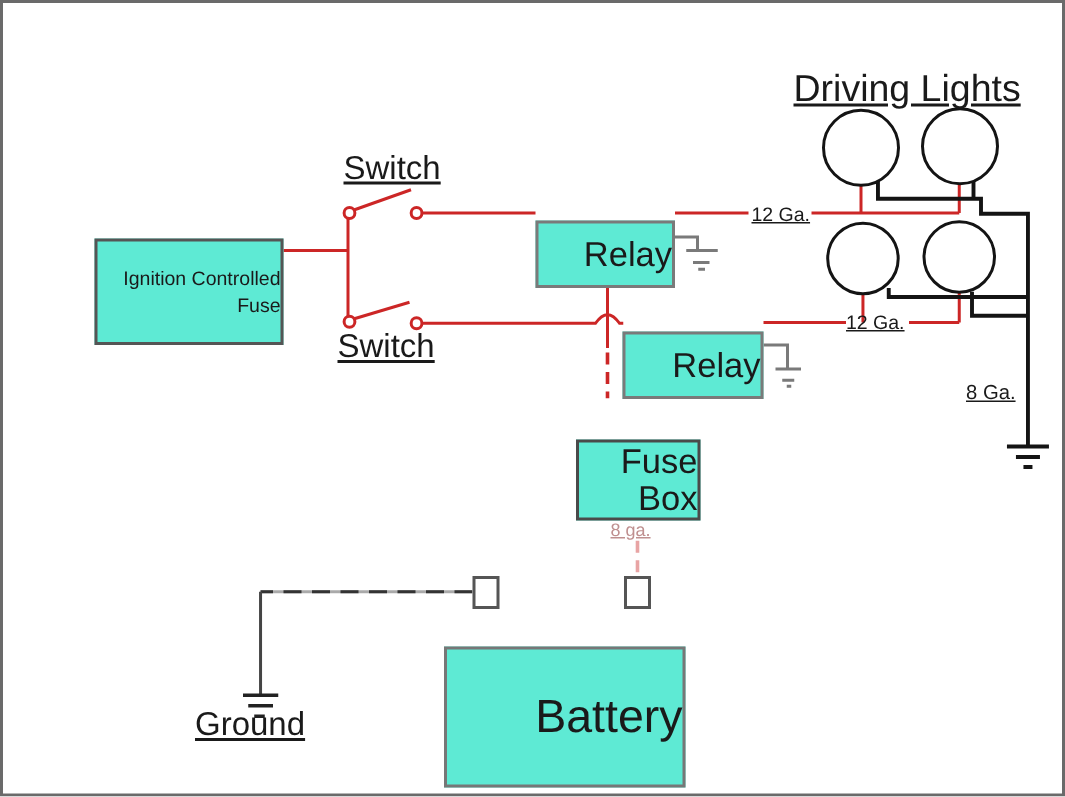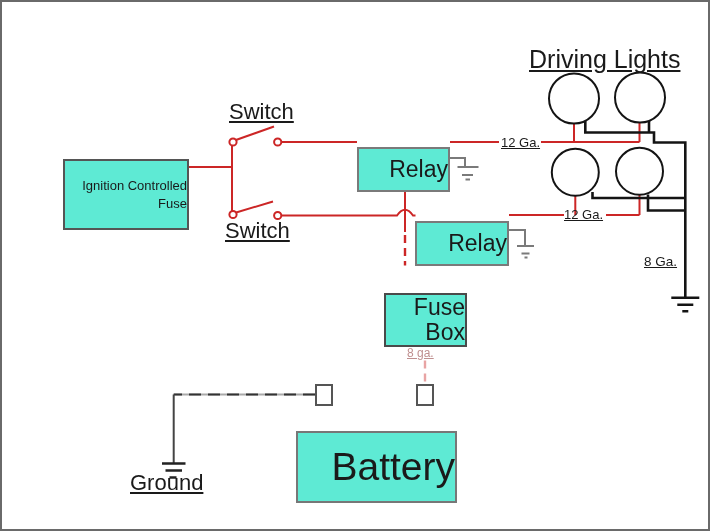--- a/index.html
+++ b/index.html
@@ -11,21 +11,21 @@
   .wires{position:absolute;left:0;top:0;z-index:1;}
   .box{
     position:absolute;background:#5eead4;box-sizing:border-box;z-index:2;
     display:flex;flex-direction:column;align-items:flex-end;justify-content:center;
     text-align:center;color:#1a1a1a;margin-top:27px;
   }
   .ignition{left:61px;top:130px;width:126px;height:71px;border:2px solid #555;font-size:13px;line-height:1.35;}
   .relay1{left:355px;top:118px;width:93px;height:45px;border:2px solid #7a7a7a;font-size:23px;}
   .relay2{left:413px;top:192px;width:94px;height:45px;border:2px solid #7a7a7a;font-size:23px;}
   .fuse{left:382px;top:264px;width:83px;height:54px;border:2px solid #4a4a4a;font-size:23px;line-height:1.1;}
-  .battery{left:294px;top:402px;width:161px;height:72px;border:2px solid #777;font-size:39px;}
+  .battery{left:294px;top:402px;width:161px;height:94px;border:2px solid #777;font-size:31px;}
   .terminal{position:absolute;background:#fff;box-sizing:border-box;border:2px solid #555;z-index:2;}
   .term-left{left:313px;top:382px;width:18px;height:22px;}
   .term-right{left:414px;top:382px;width:18px;height:22px;}
   .lbl{position:absolute;white-space:nowrap;line-height:1.2;z-index:3;color:#1a1a1a;text-decoration:underline;}
   .title{left:527px;top:42px;font-size:25px;}
   .switch-top{left:227px;top:97px;font-size:22px;}
   .switch-bottom{left:223px;top:216px;font-size:22px;}
   .g12top{left:499px;top:133px;font-size:13px;}
   .g12bot{left:562px;top:205px;font-size:13px;}
   .g8right{left:642px;top:252px;font-size:13.5px;}

